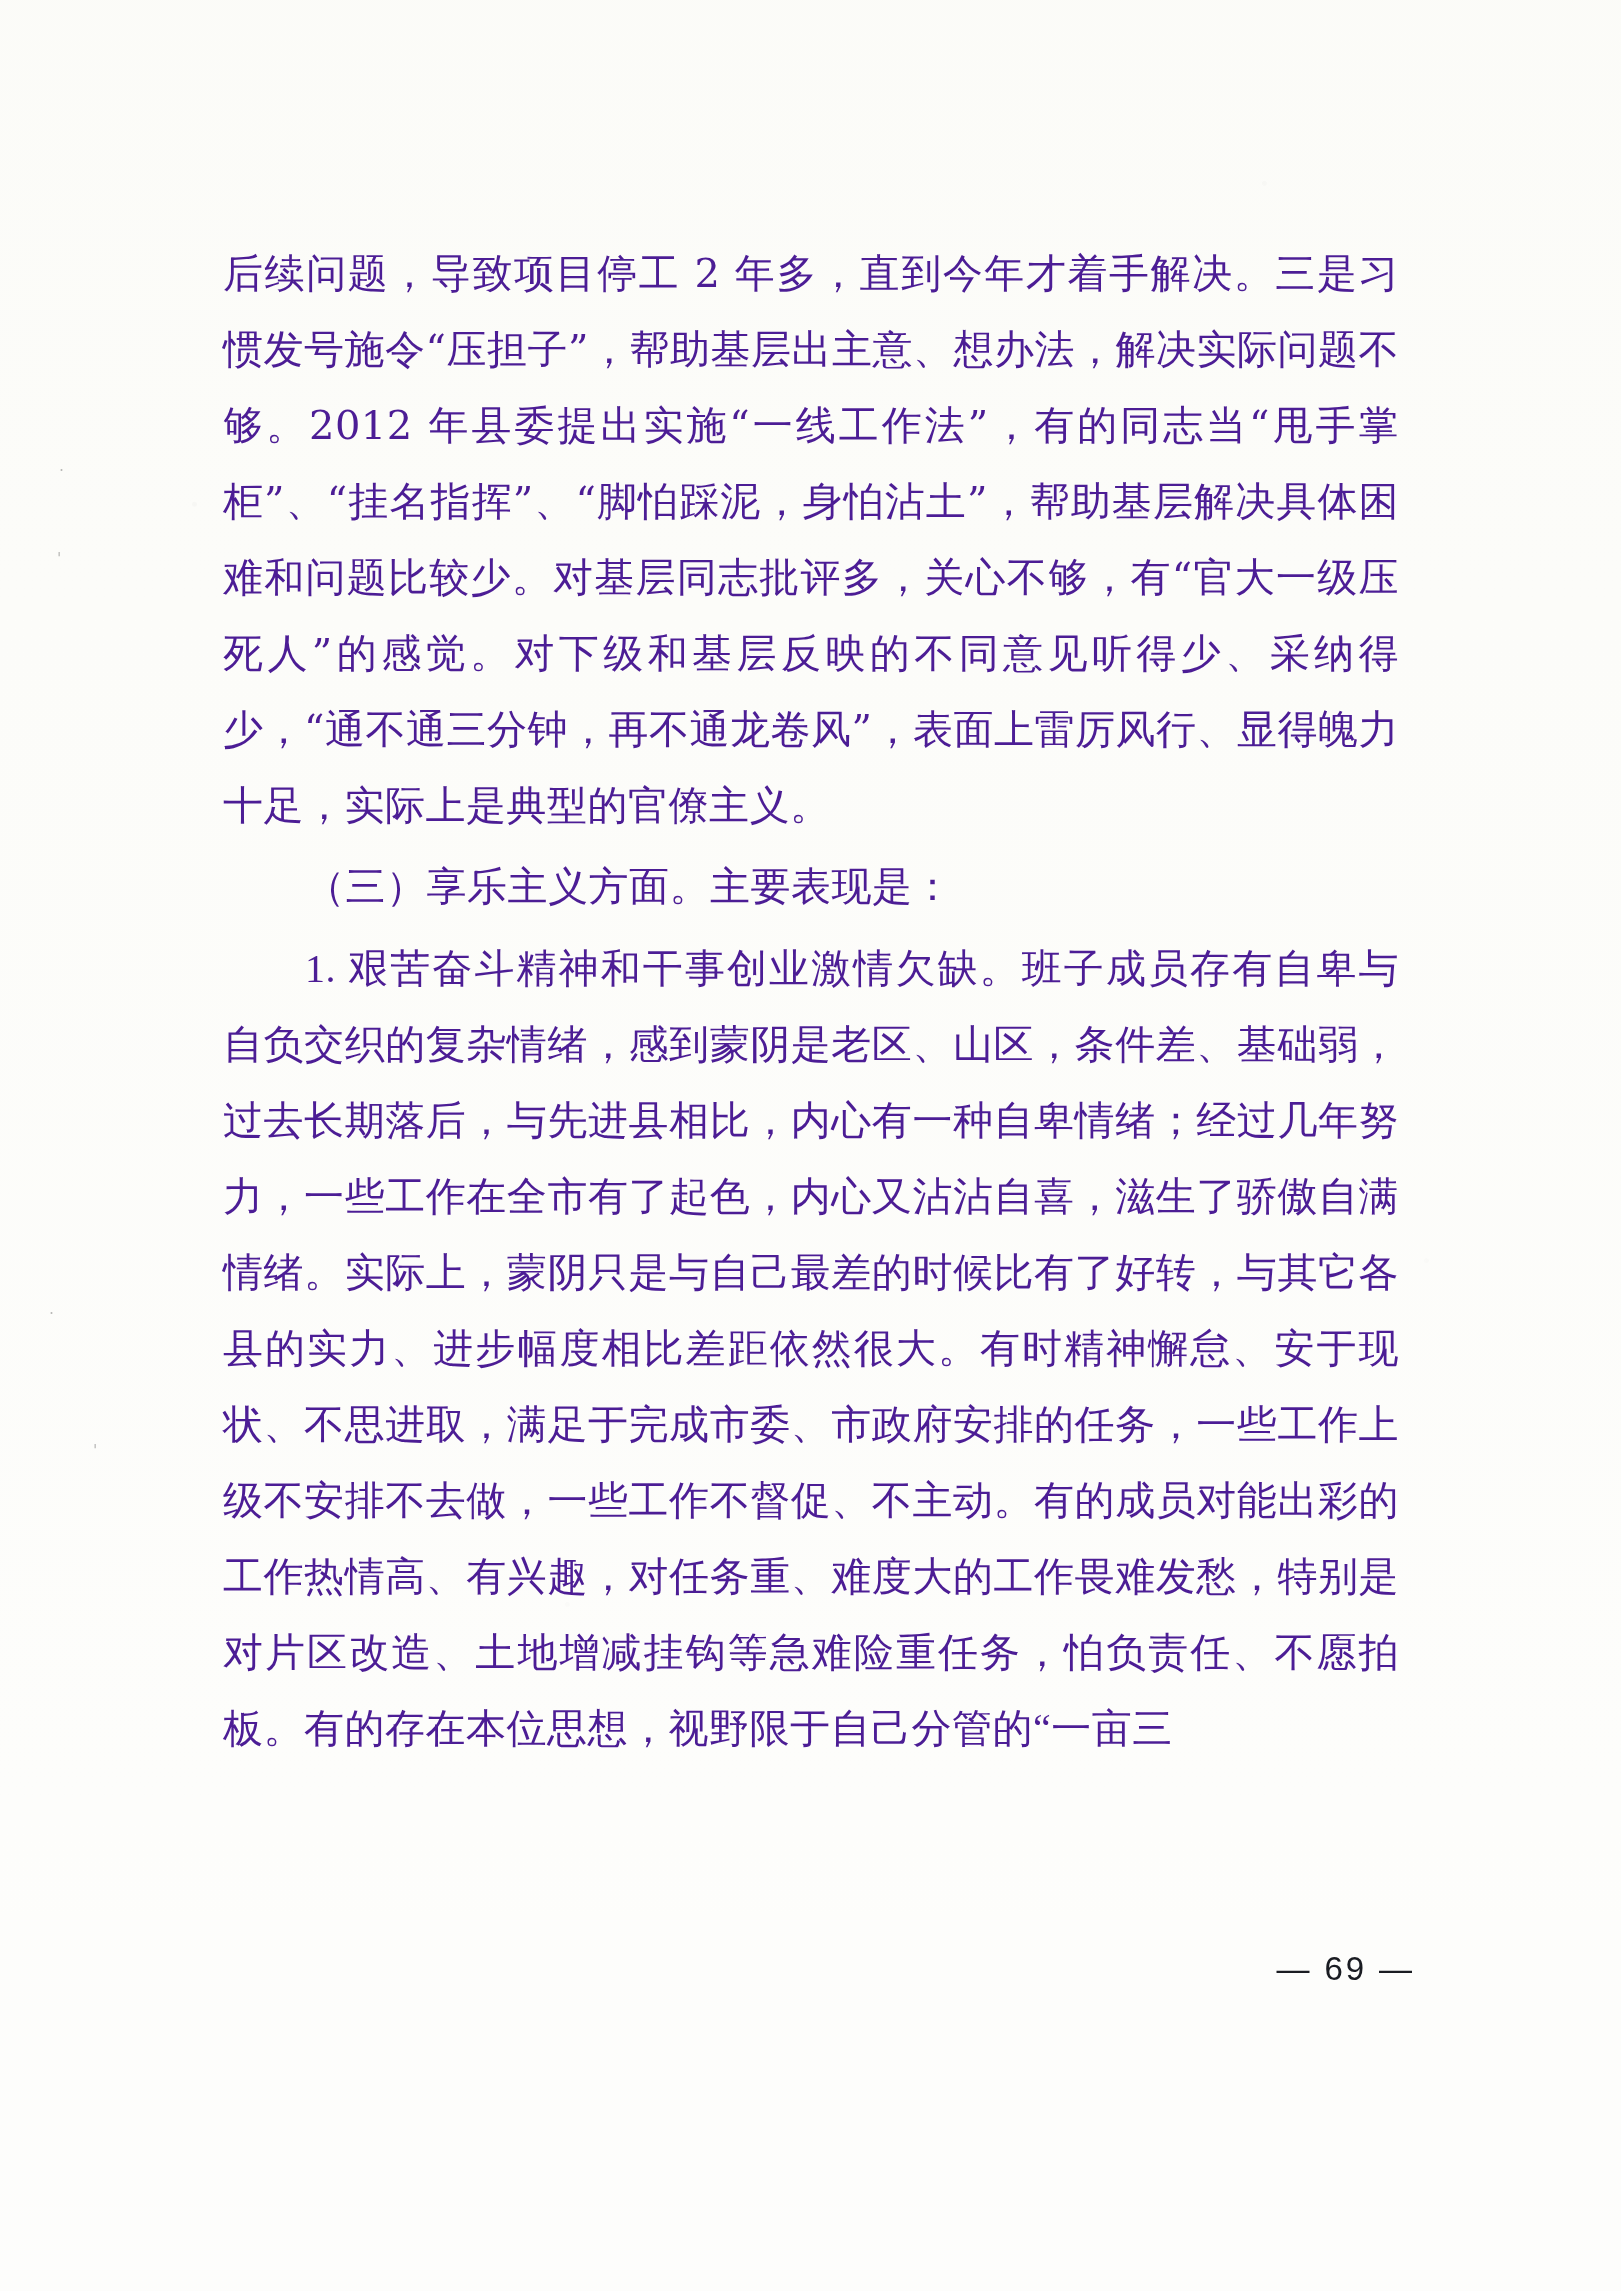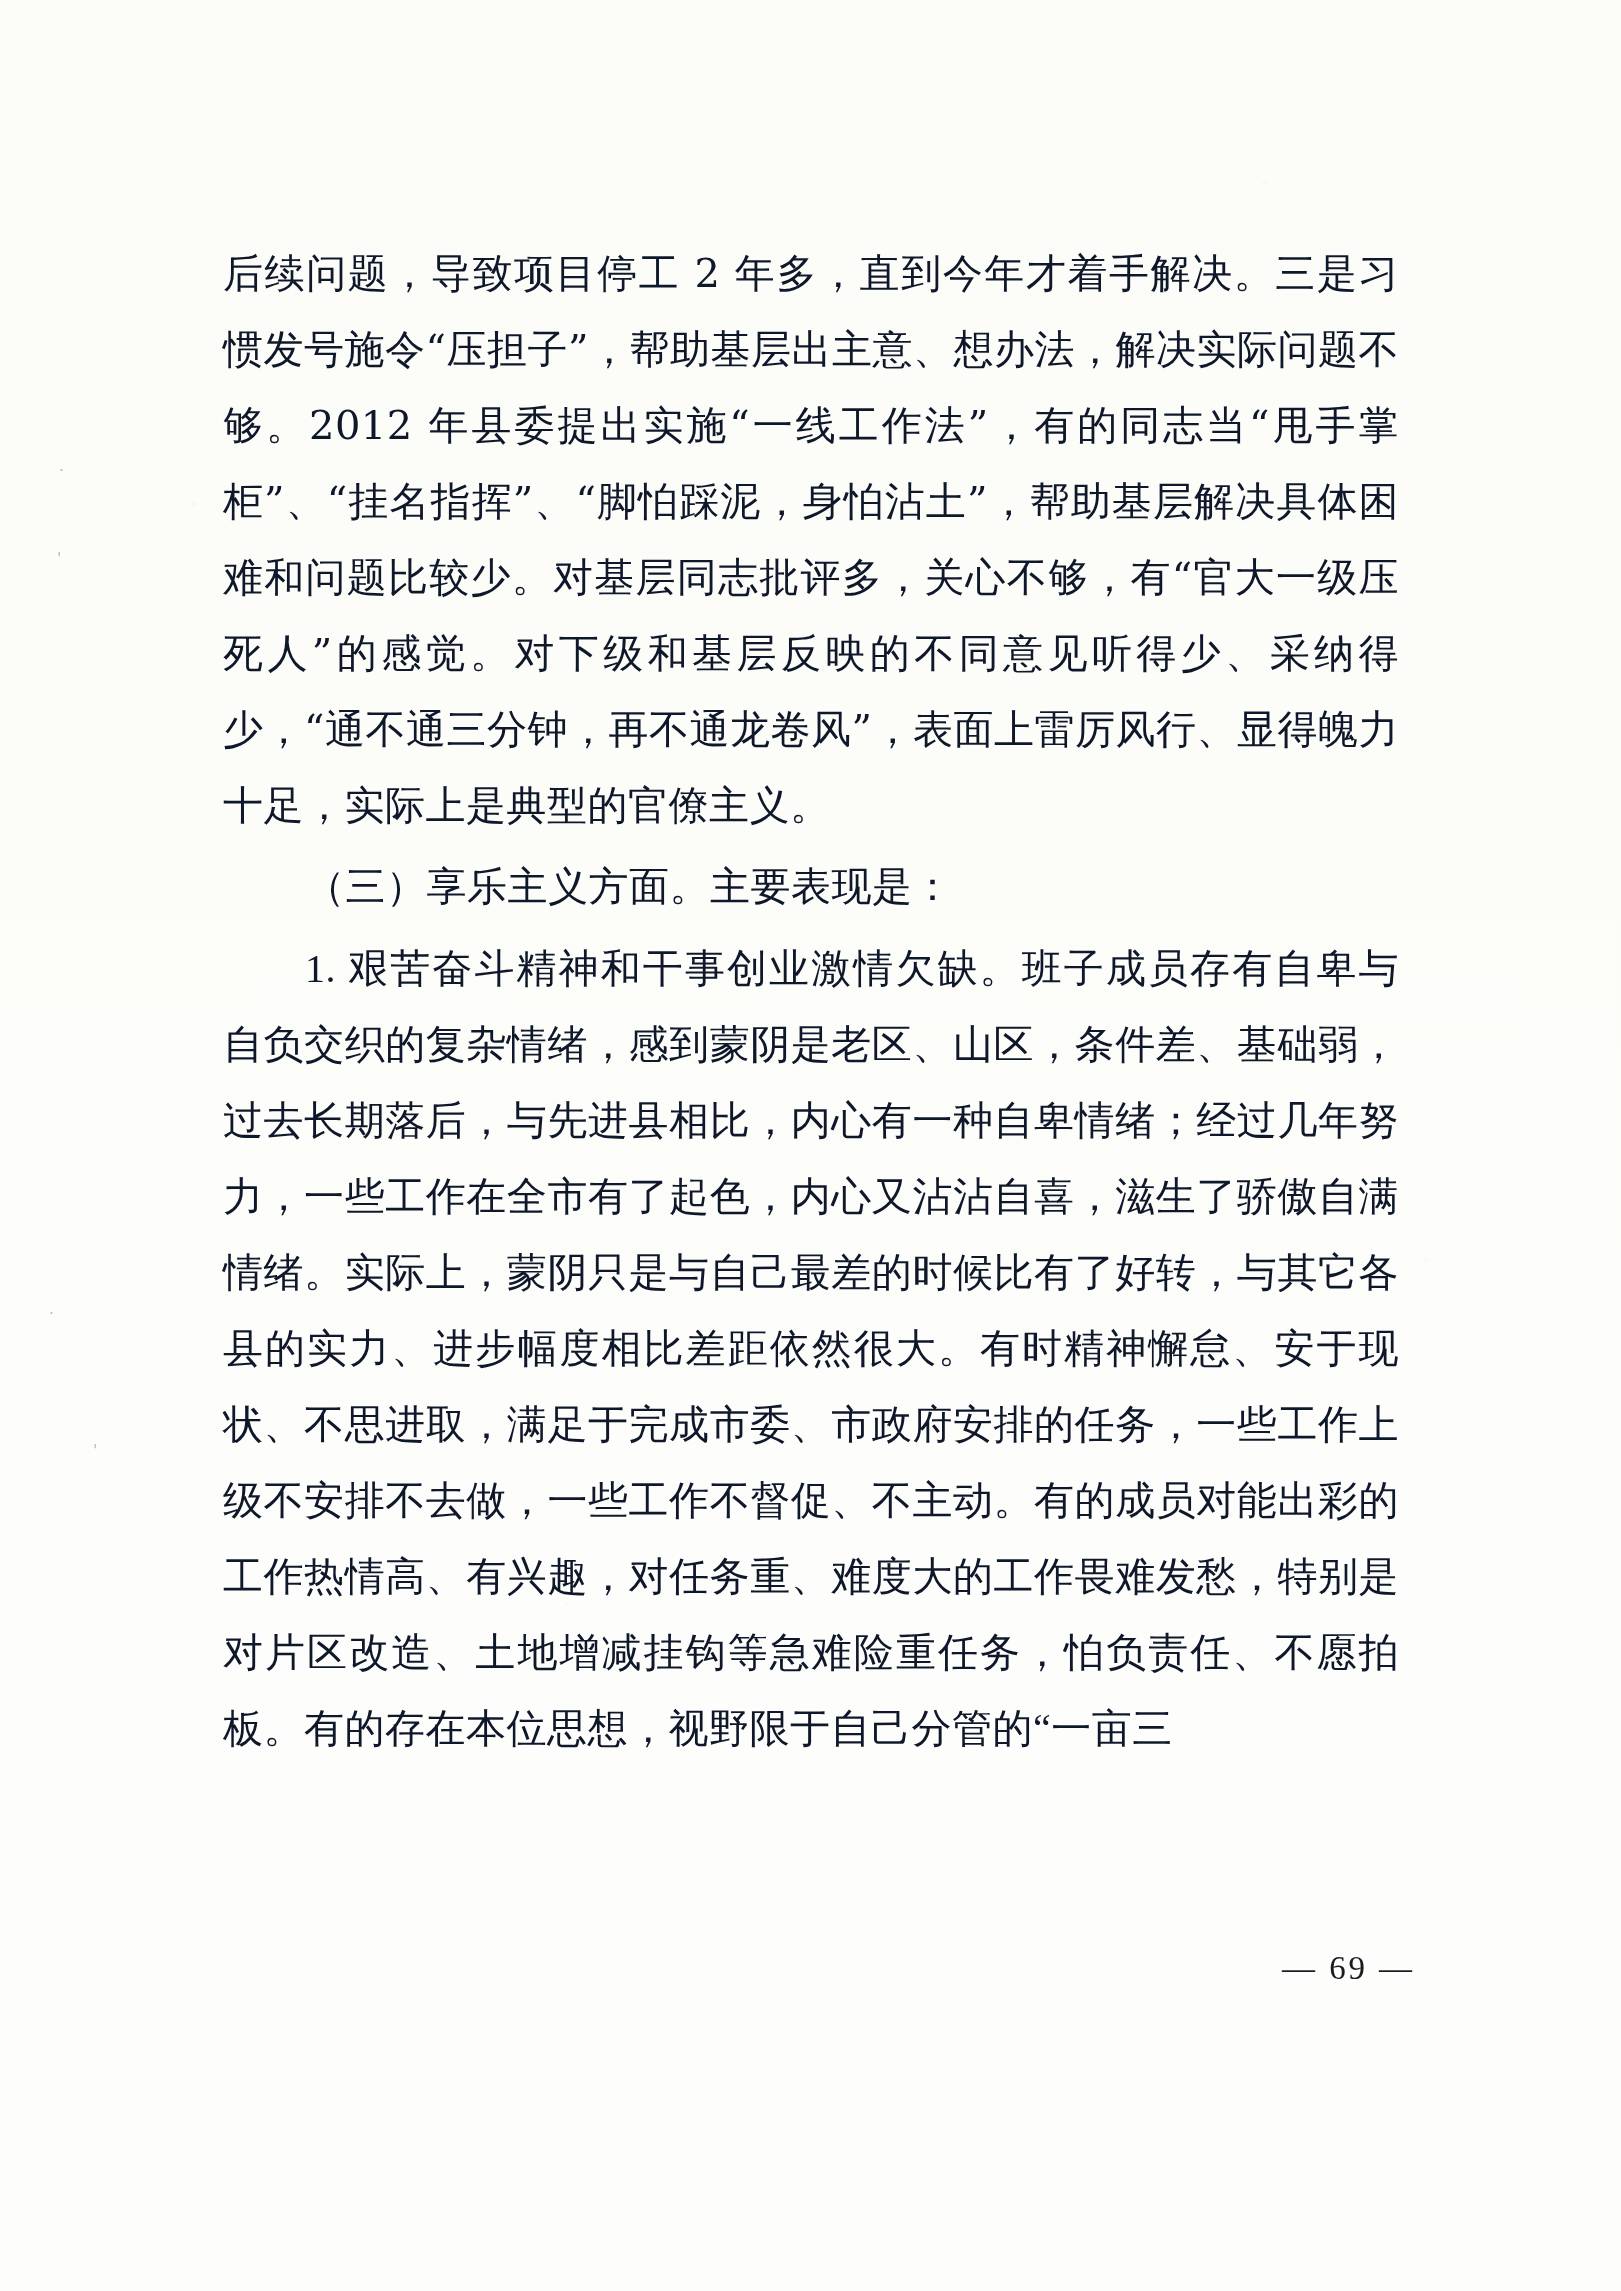--- a/index.html
+++ b/index.html
@@ -34,40 +34,40 @@
   .content {
     position: absolute;
     left: 223px;
     top: 235px;
     width: 1176px;
   }
   p.para {
     margin: 0 0 5.9px 0;
     font-size: 40px;
     line-height: 76px;
-    color: #0f172a;
+    color: #4c1d95;
     text-align: justify;
     text-justify: inter-ideograph;
     letter-spacing: 0.5px;
     font-family: "DejaVu Serif", serif;
   }
   p.indent {
     text-indent: 82px;
     font-family: Liberation Serif, serif;
   }
   .page-number {
     position: absolute;
     left: 0;
     right: 206px;
     top: 1950px;
     text-align: right;
     font-size: 33px;
     letter-spacing: 2.9px;
     color: #1a1c22;
-    font-family: Liberation Serif, serif;
+    font-family: Liberation Sans, sans-serif;
   }
   
   .margin-mark {
     position: absolute;
     color: rgba(60,60,60,0.35);
     font-size: 15.7px;
     font-family: "DejaVu Sans", sans-serif;
   }
   .m1 { left: 59px; top: 461px; }
   .m2 { left: 57px; top: 549px; }

